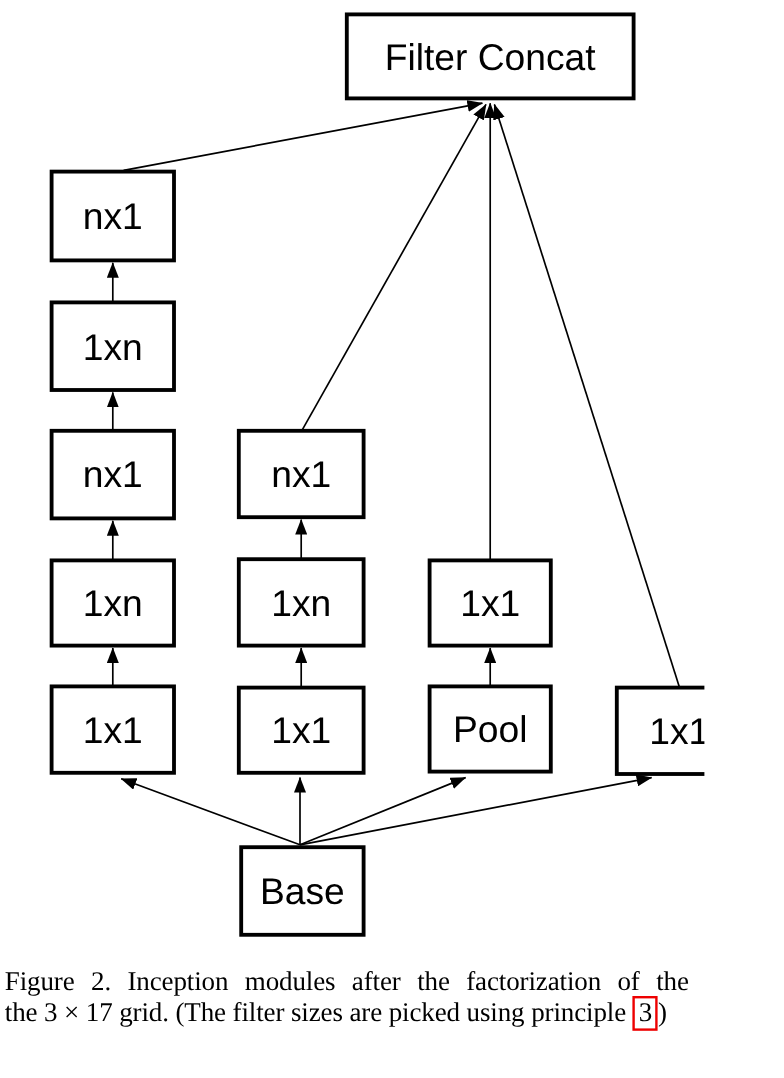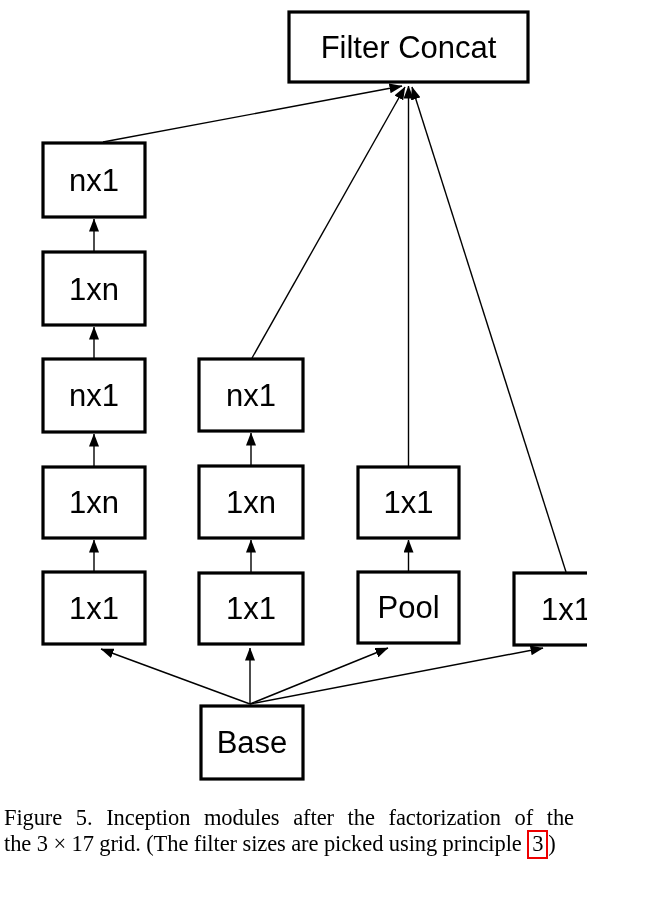--- a/index.html
+++ b/index.html
@@ -127,17 +127,17 @@
       <text class="node-label" x="566" y="620">1x1</text>
     </g>
 
     <g>
       <rect class="node-rect" x="201" y="706" width="102" height="73"></rect>
       <text class="node-label" x="252" y="753">Base</text>
     </g>
   </svg>
 
   <div class="caption">
-    <div class="cap-line justified"><span>Figure 5. Inception modules after the factorization of the </span><span class="mi">n</span><span> × </span><span class="mi">n</span></div>
+    <div class="cap-line justified"><span>Figure 2. Inception modules after the factorization of the </span><span class="mi">n</span><span> × </span><span class="mi">n</span></div>
     <div class="cap-line"><span>the 3 × 17 grid. (The filter sizes are picked using principle </span><span class="cite-box">3</span><span>)</span></div>
   </div>
 
 </div>
 
 </body></html>

